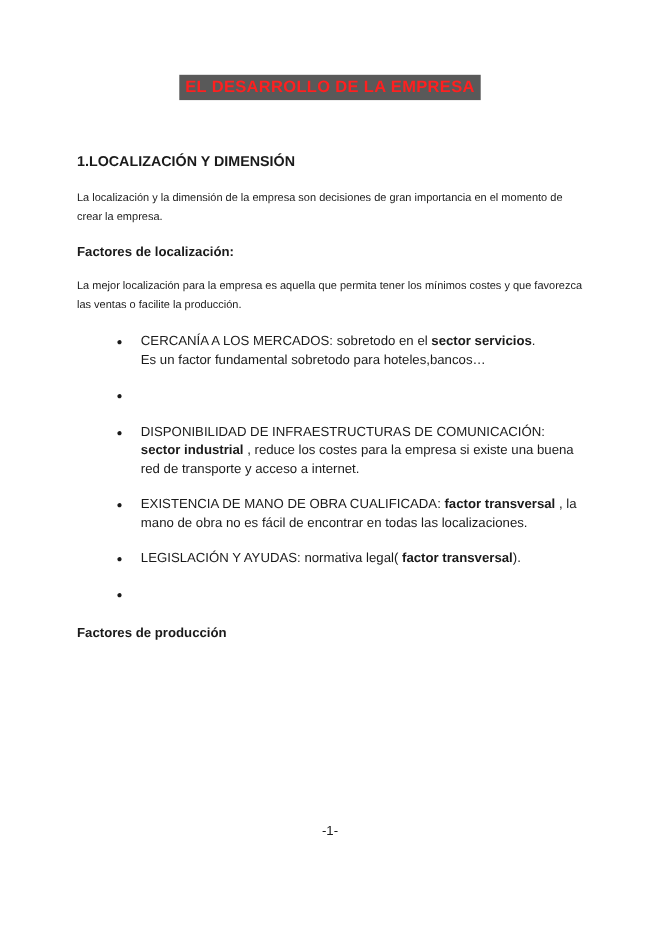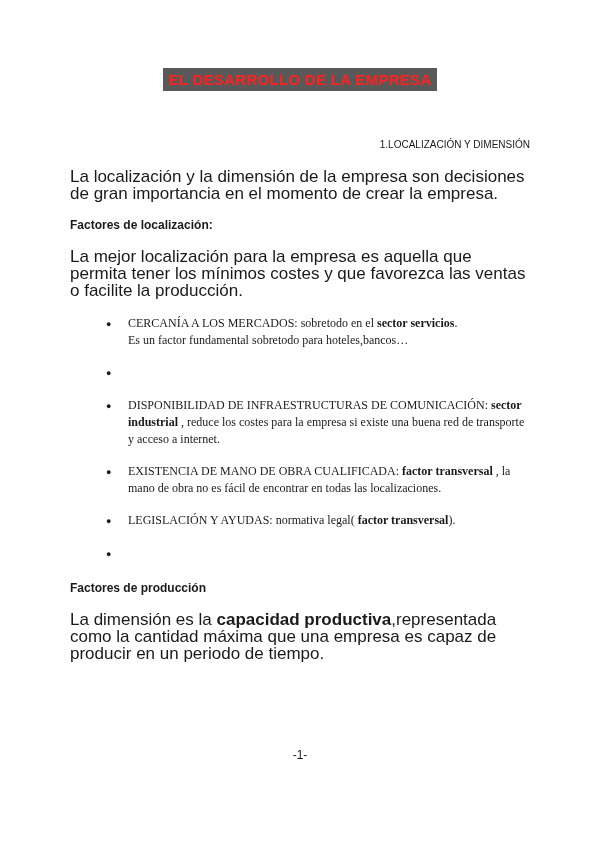--- a/index.html
+++ b/index.html
@@ -28,32 +28,31 @@
   }
   .doc-title {
     display: inline-block;
     font-size: 15px;
     font-weight: bold;
     letter-spacing: 0.3px;
     padding: 3px 5px;
     
   }
   .h-section {
-    font-size: 10px;
-    font-weight: normal;
+    font-size: 13px;
+    font-weight: bold;
     margin: 0 0 18px 0;
-    text-align: right;
   }
   .h-sub {
     font-size: 12px;
     font-weight: bold;
     margin: 0 0 16px 0;
   }
   p.body-text {
-    font-size: 17px;
+    font-size: 10px;
     line-height: 17px;
     margin: 0 0 16px 0;
   }
   ul.bullets {
     list-style: none;
     margin: 0 0 18px 0;
     padding: 0;
   }
   ul.bullets li {
     display: flex;
@@ -65,21 +64,20 @@
     flex: 0 0 22px;
     width: 22px;
     font-size: 9px;
     line-height: 17px;
     padding-top: 1px;
   }
   .li-text {
     flex: 1;
     font-size: 12px;
     line-height: 17px;
-    font-family: Liberation Serif, serif;
   }
   b { font-weight: bold; }
   .footer {
     position: absolute;
     left: 0;
     right: 0;
     top: 748px;
     text-align: center;
     font-size: 12px;
   }
@@ -128,18 +126,17 @@
     </li>
 
     <li>
       <span class="marker">●</span>
     </li>
 
   </ul>
 
   <h2 class="h-sub">Factores de producción</h2>
 
-  <p class="body-text"><span>La dimensión es la </span><b>capacidad productiva</b><span>,representada como la cantidad máxima que una empresa es capaz de producir en un periodo de tiempo.</span></p>
 
 
   <div class="footer">-1-</div>
 
 </div>
 
 </body></html>

